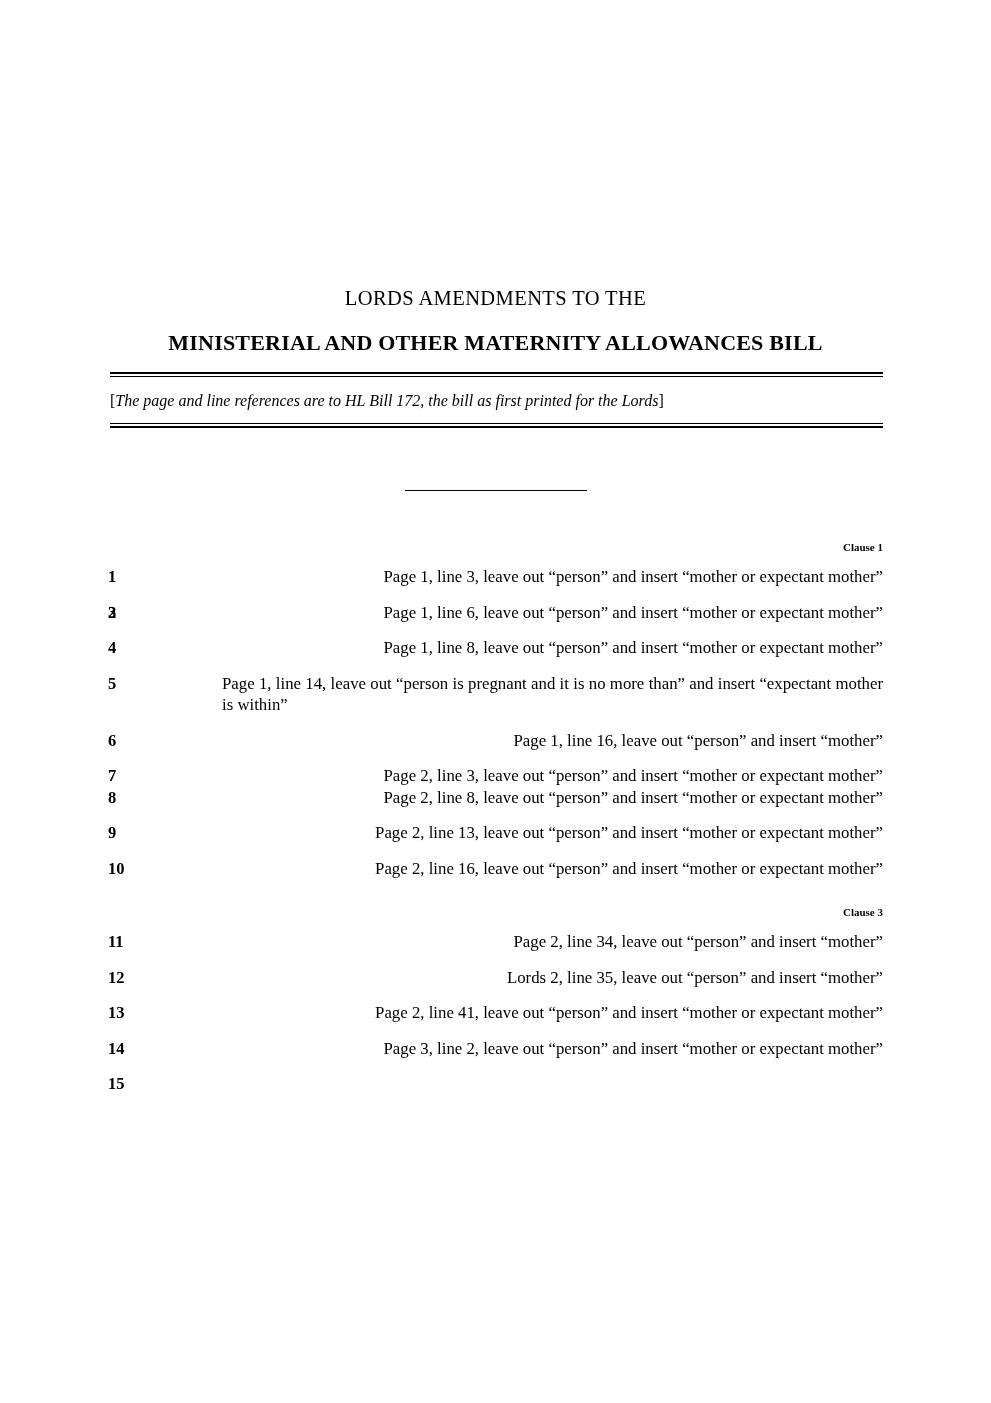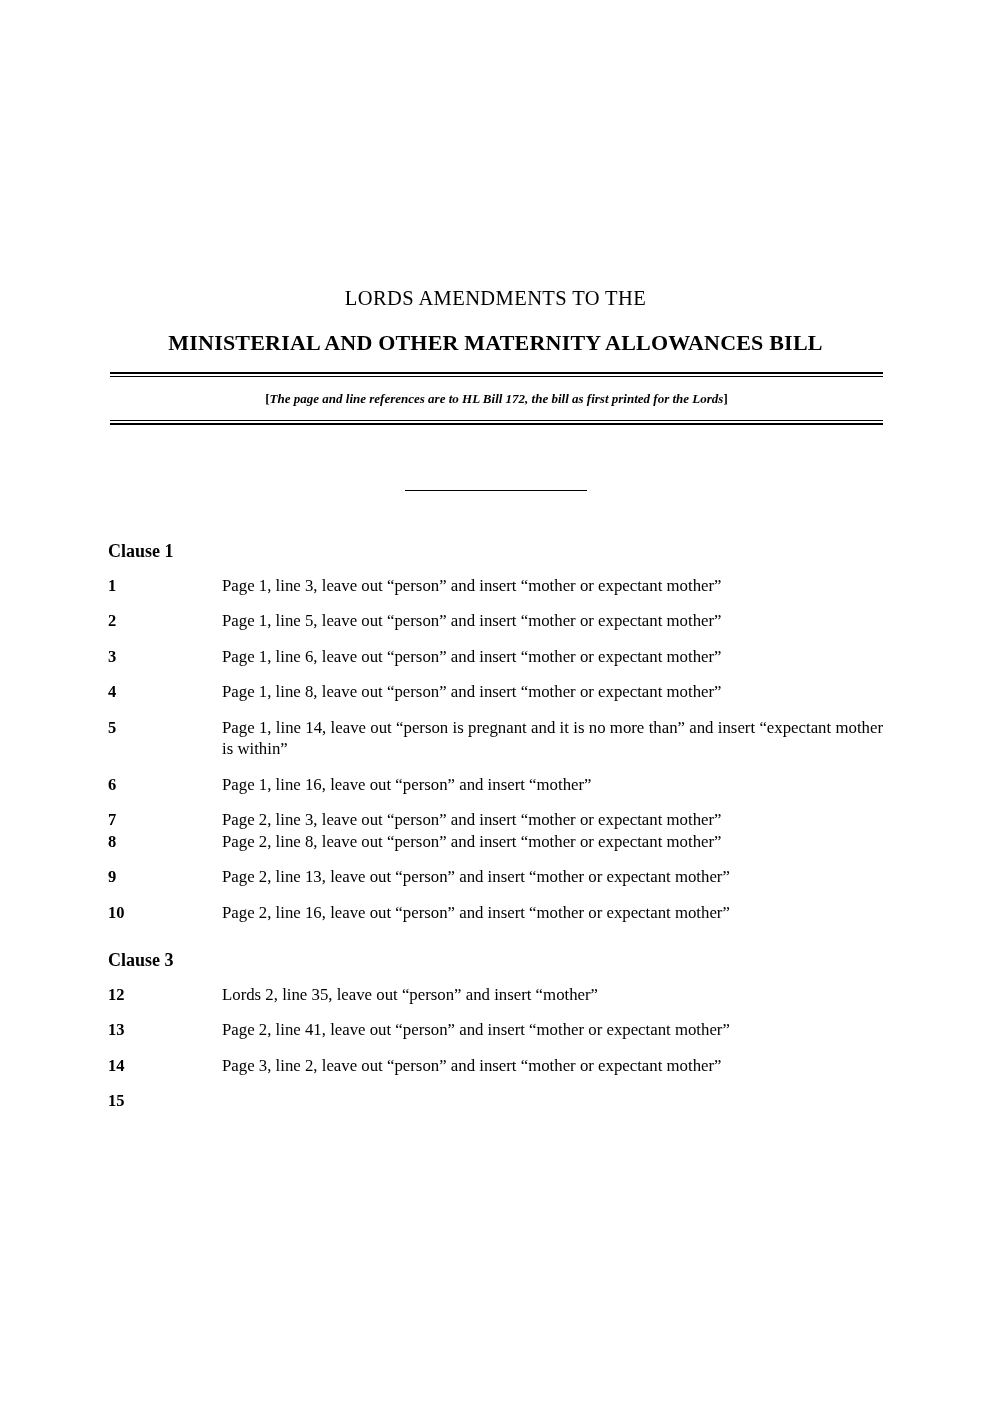--- a/index.html
+++ b/index.html
@@ -75,25 +75,23 @@
   }
 
   .rule-double-bottom {
     height: 5px;
     border-top: 1px solid #000;
     border-bottom: 2px solid #000;
     box-sizing: border-box;
   }
 
   .note-text {
-    text-align: center;
-    font-size: 13px;
+    font-size: 16px;
     line-height: 1.2;
     padding: 14px 0 13px 0;
-    font-weight: bold;
   }
 
   .note-text i {
     font-style: italic;
   }
 
   
   .short-rule-wrap {
     position: absolute;
     left: 0;
@@ -112,22 +110,22 @@
 
   
   .body-list {
     position: absolute;
     left: 0;
     top: 541px;
     width: 775px;
   }
 
   .clause-heading {
-    text-align: left;
-    font-size: 18px;
+    text-align: right;
+    font-size: 11px;
     font-weight: 700;
     line-height: 1.2;
     margin: 0 0 12px 0;
   }
 
   .clause-group + .clause-group .clause-heading {
     margin-top: 27px;
   }
 
   .amendment {
@@ -146,21 +144,21 @@
     position: absolute;
     left: 0;
     top: 0;
     font-weight: 700;
     font-size: 16.5px;
     line-height: 1.28;
   }
 
   .amendment-text {
     display: block;
-    text-align: left;
+    text-align: right;
   }
 
   .amendment.justified .amendment-text {
     text-align: justify;
     text-justify: inter-word;
   }
 
   
   .footer {
     position: absolute;
@@ -209,21 +207,20 @@
 
     <div class="body-list">
         <div class="clause-group">
           <div class="clause-heading">Clause 1</div>
           <div class="amendment">
             <span class="amendment-number">1</span>
             <span class="amendment-text">Page 1, line 3, leave out “person” and insert “mother or expectant mother”</span>
           </div>
           <div class="amendment">
             <span class="amendment-number">2</span>
-            <span class="amendment-text">Page 1, line 5, leave out “person” and insert “mother or expectant mother”</span>
           </div>
           <div class="amendment">
             <span class="amendment-number">3</span>
             <span class="amendment-text">Page 1, line 6, leave out “person” and insert “mother or expectant mother”</span>
           </div>
           <div class="amendment">
             <span class="amendment-number">4</span>
             <span class="amendment-text">Page 1, line 8, leave out “person” and insert “mother or expectant mother”</span>
           </div>
           <div class="amendment justified">
@@ -248,20 +245,24 @@
             <span class="amendment-number">9</span>
             <span class="amendment-text">Page 2, line 13, leave out “person” and insert “mother or expectant mother”</span>
           </div>
           <div class="amendment">
             <span class="amendment-number">10</span>
             <span class="amendment-text">Page 2, line 16, leave out “person” and insert “mother or expectant mother”</span>
           </div>
         </div>
         <div class="clause-group">
           <div class="clause-heading">Clause 3</div>
+          <div class="amendment">
+            <span class="amendment-number">11</span>
+            <span class="amendment-text">Page 2, line 34, leave out “person” and insert “mother”</span>
+          </div>
           <div class="amendment">
             <span class="amendment-number">12</span>
             <span class="amendment-text">Lords 2, line 35, leave out “person” and insert “mother”</span>
           </div>
           <div class="amendment">
             <span class="amendment-number">13</span>
             <span class="amendment-text">Page 2, line 41, leave out “person” and insert “mother or expectant mother”</span>
           </div>
           <div class="amendment">
             <span class="amendment-number">14</span>

